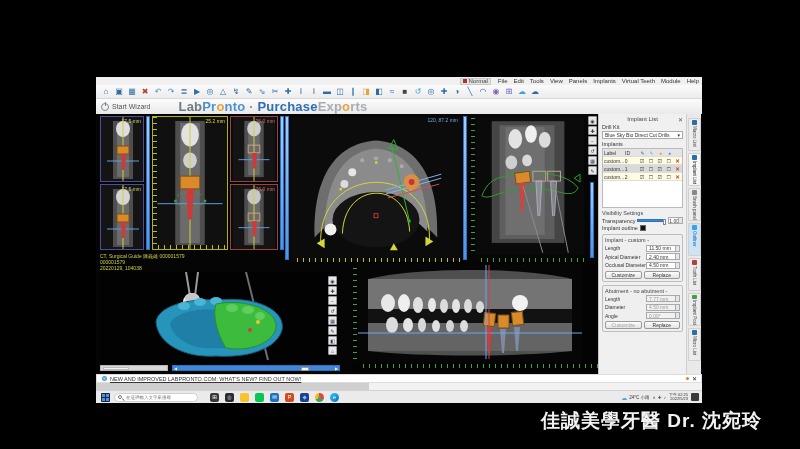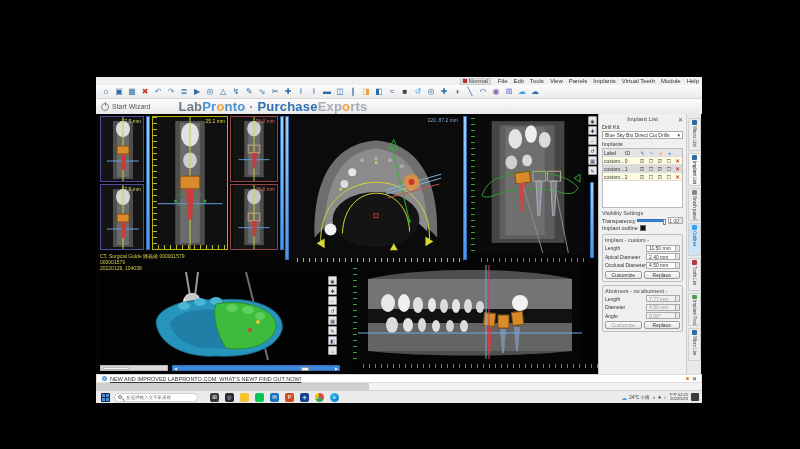--- a/index.html
+++ b/index.html
@@ -610,13 +610,14 @@
           <span class="tray-g">♪</span>
         </span>
       <span class="clock">
         <div>下午 02:25</div>
         <div>2022/5/23</div>
       </span>
       <span class="ime"></span>
     </span>
   </div>
 
+  <div class="abs caption">佳誠美學牙醫 Dr. 沈宛玲</div>
 </div>
 
 </body></html>

